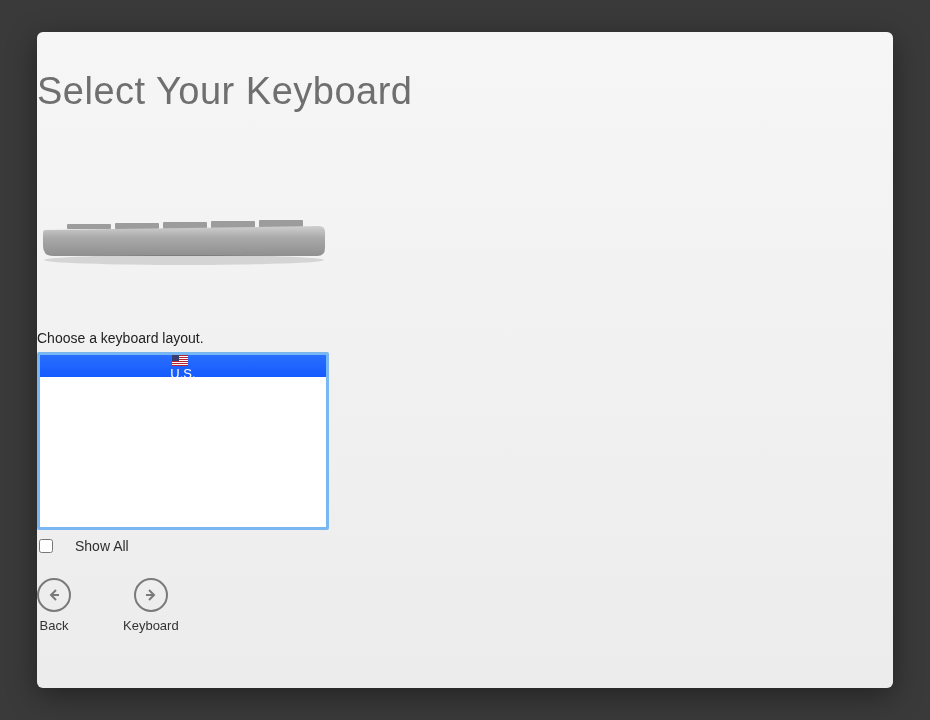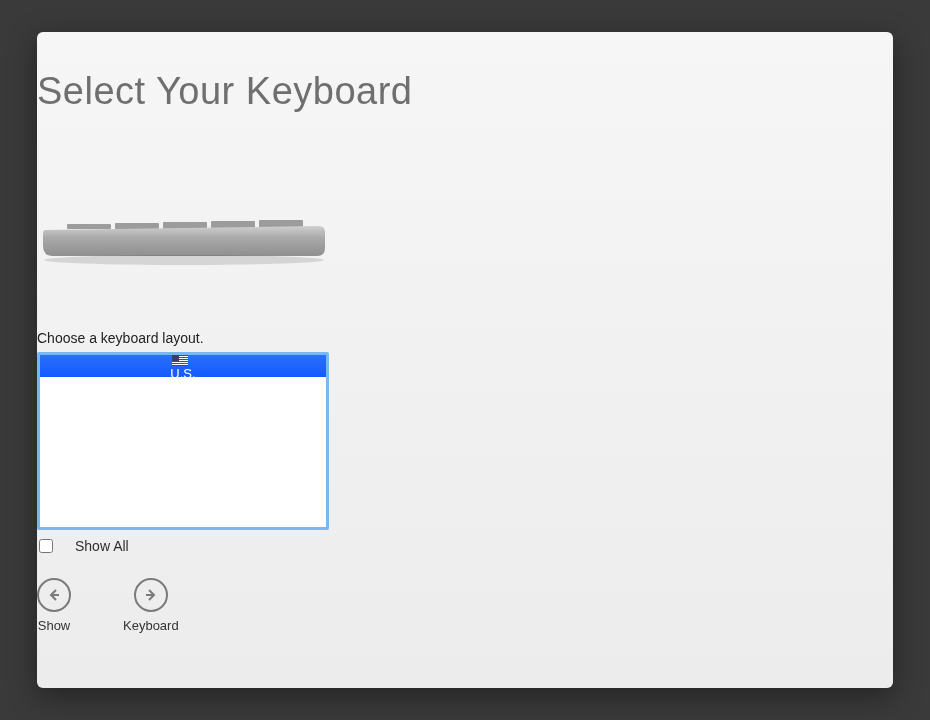--- a/index.html
+++ b/index.html
@@ -180,21 +180,21 @@
     <span class="show-all-label">Show All</span>
   </div>
 
   <div class="nav-buttons">
     <button class="nav-btn">
       <span class="nav-circle">
         <svg width="16" height="16" viewBox="0 0 16 16">
             <path d="M10 3 L5 8 L10 13 M5 8 H13"></path>
           </svg>
       </span>
-      <span class="nav-label">Show</span>
+      <span class="nav-label">Back</span>
     </button>
     <button class="nav-btn">
       <span class="nav-circle">
         <svg width="16" height="16" viewBox="0 0 16 16">
             <path d="M6 3 L11 8 L6 13 M11 8 H3"></path>
           </svg>
       </span>
       <span class="nav-label">Keyboard</span>
     </button>
   </div>

